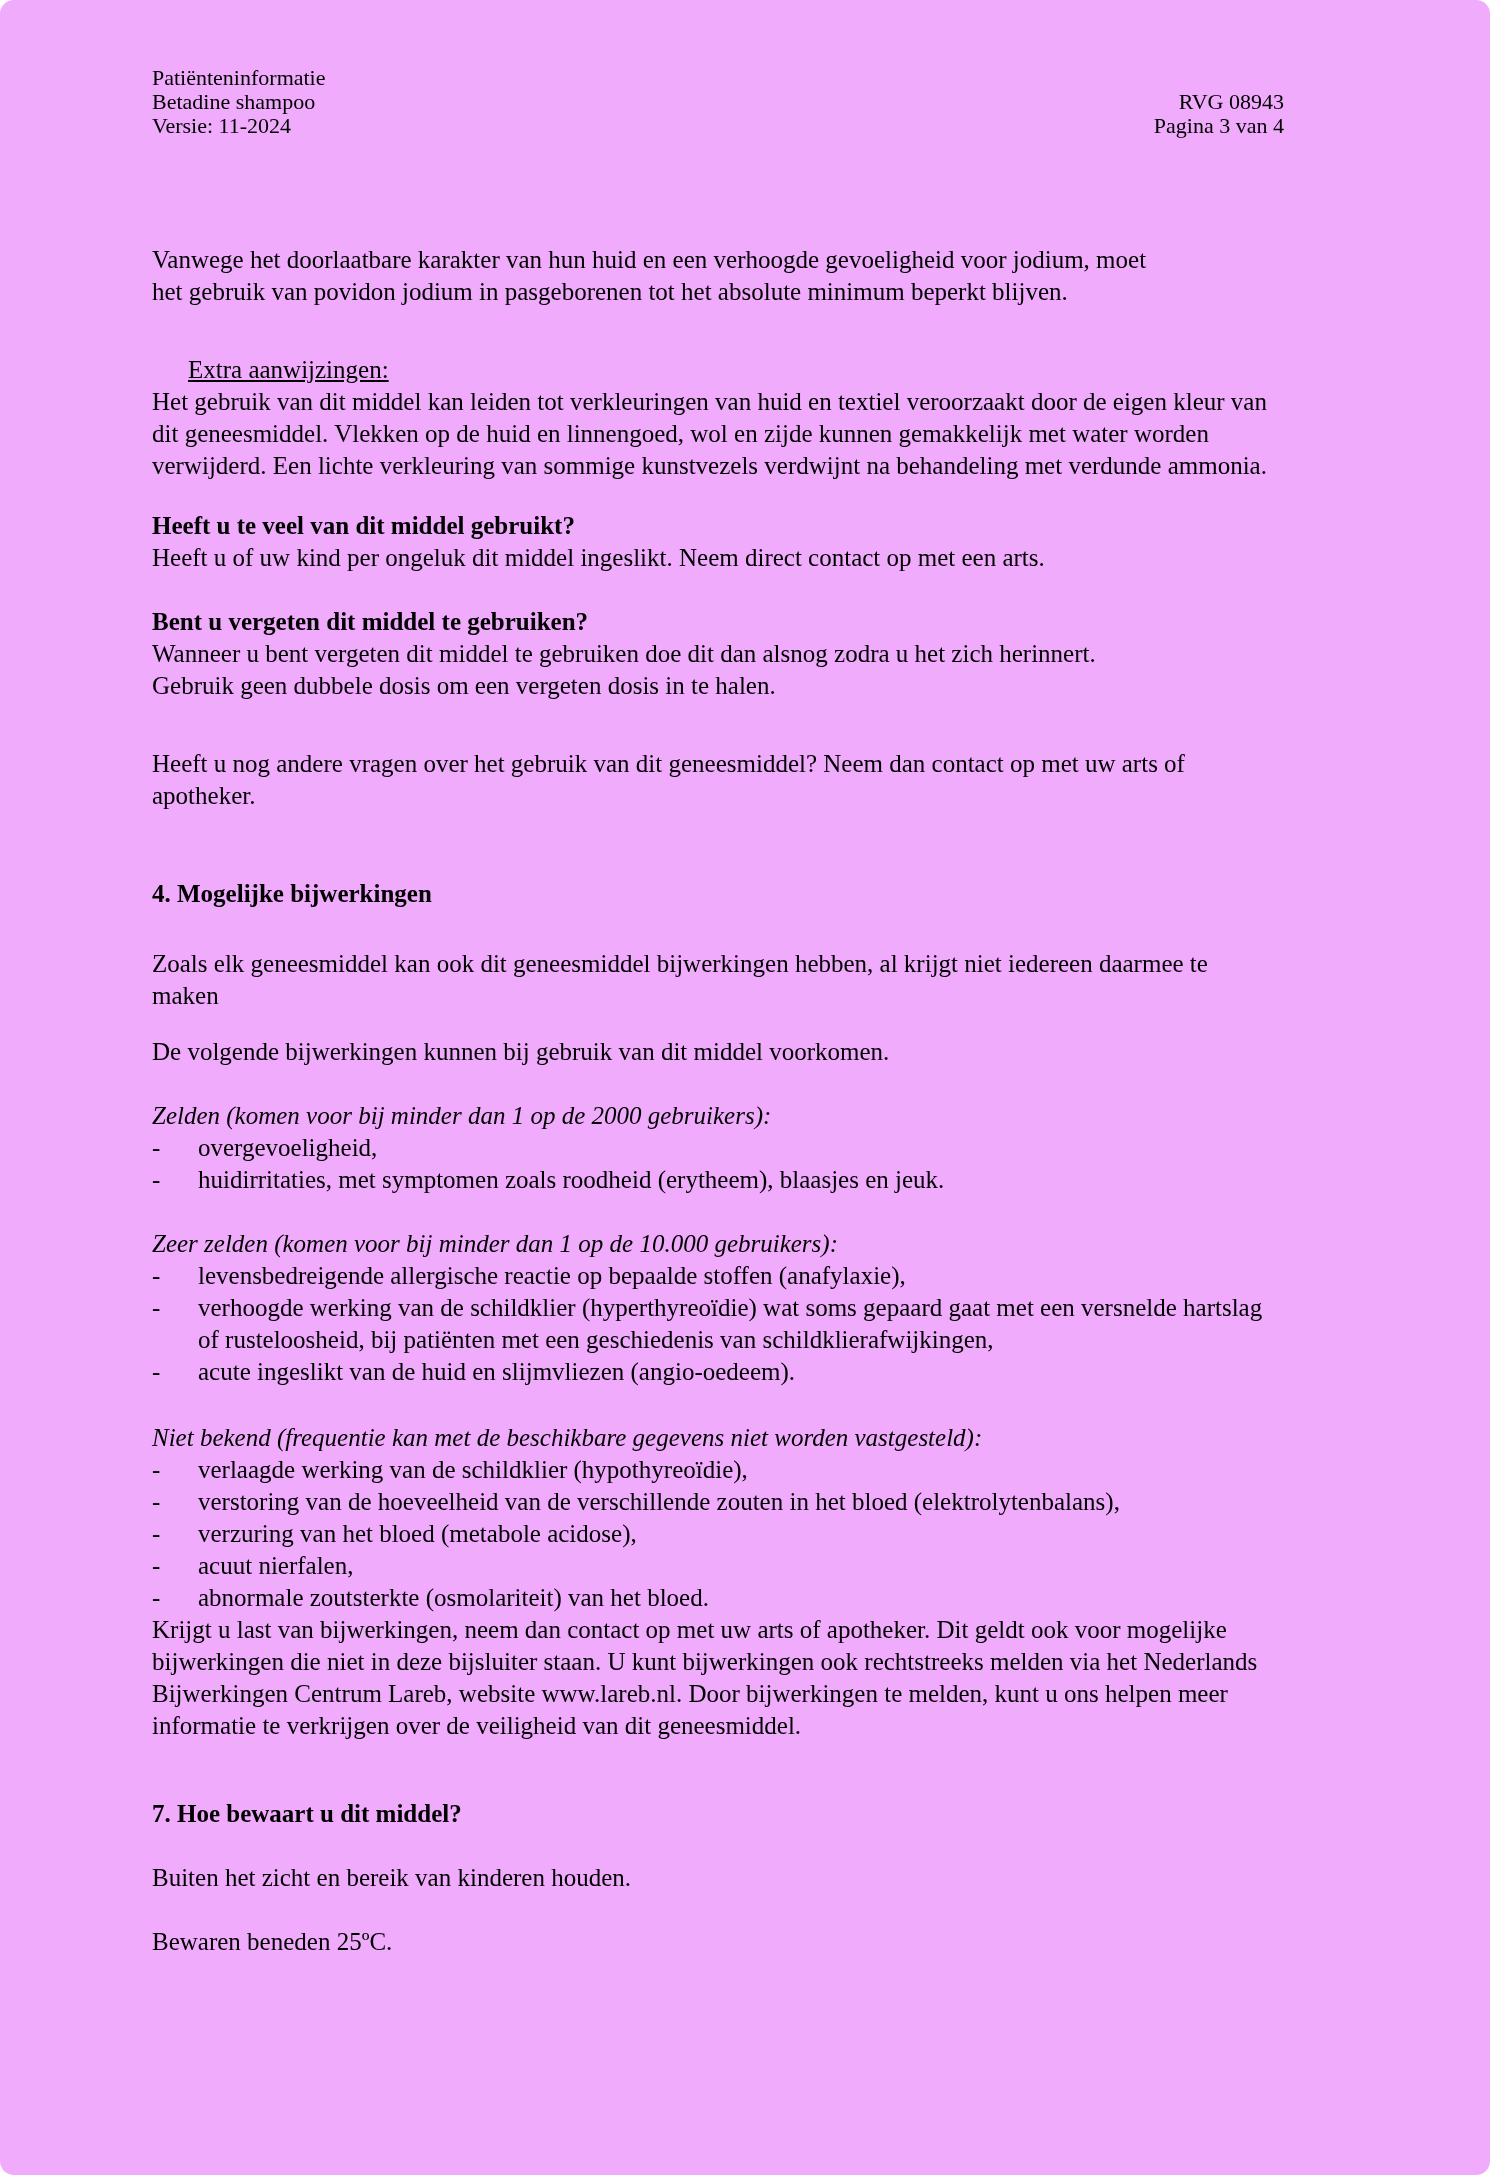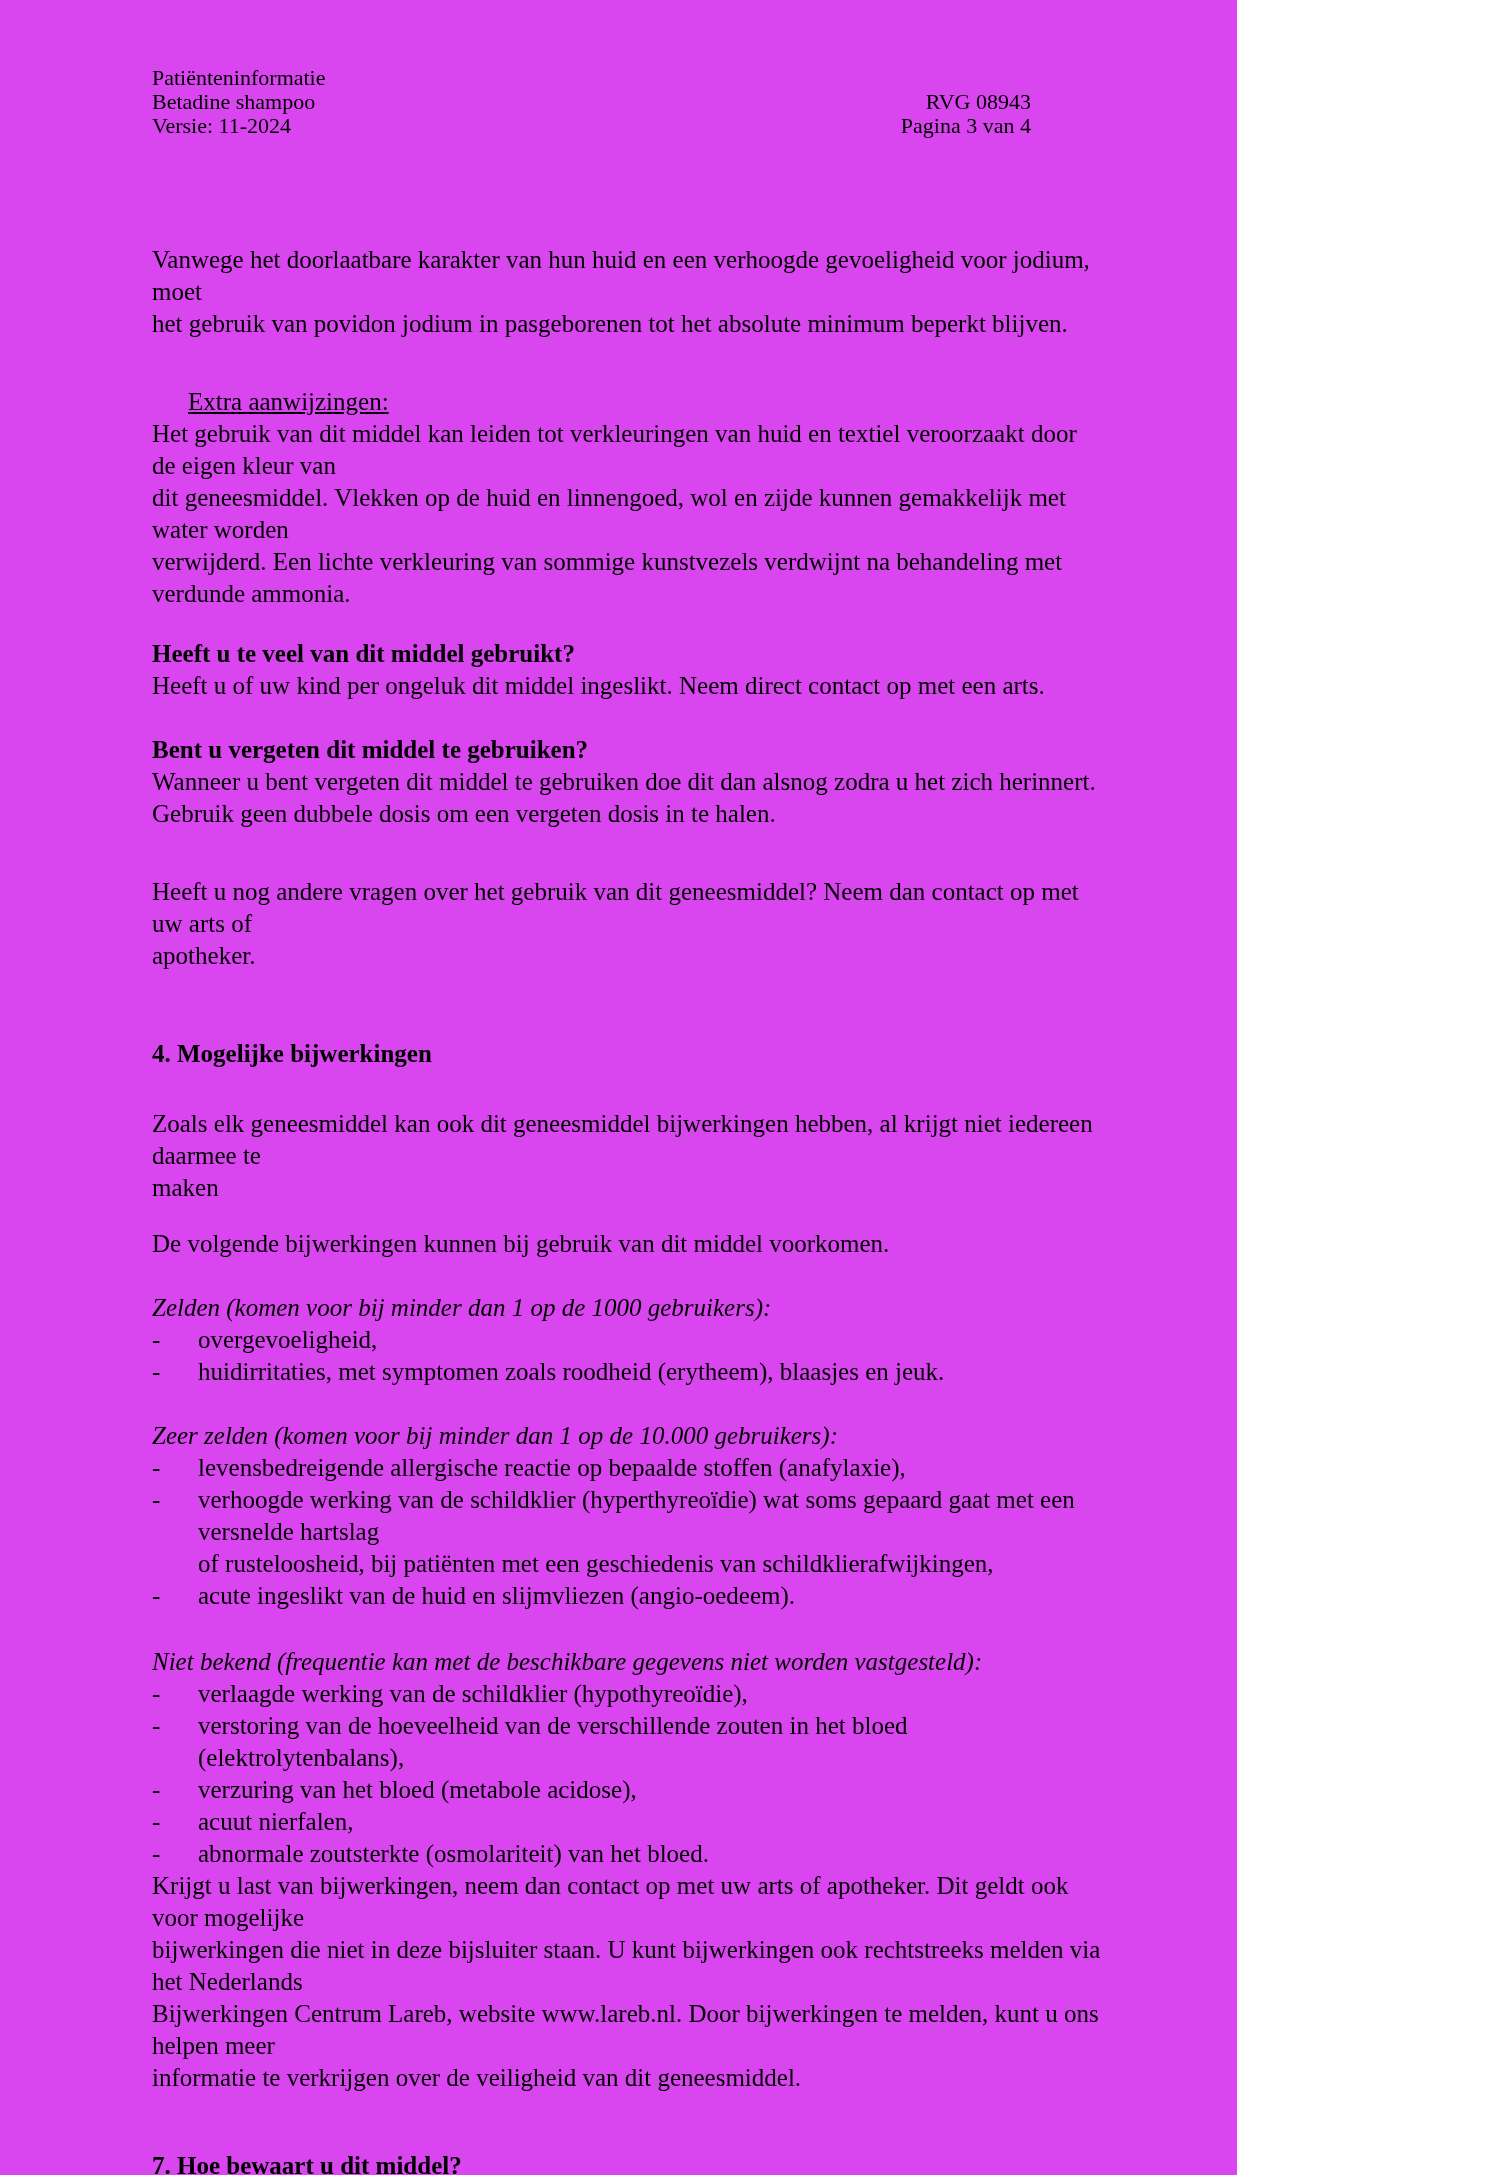--- a/index.html
+++ b/index.html
@@ -1,27 +1,28 @@
 <!DOCTYPE html>
 <html><head>
 <meta charset="utf-8">
 <style>
   html, body { margin: 0; padding: 0; background: #ffffff; }
   .page {
     position: relative;
-    width: 1237px;
+    width: 1490px;
     height: 2175px;
-    background: #d946ef;
+    background: #f0abfc;
     color: #000000;
     font-family: "Liberation Serif", "DejaVu Serif", serif;
     font-size: 25px;
     line-height: 32px;
     box-sizing: border-box;
     padding: 66px 136px 0 152px;
     overflow: hidden;
+    border-radius: 14px;
   }
   
   .doc-header { font-size: 22px; line-height: 24px; }
   .hrow { display: flex; justify-content: space-between; }
   .hleft { white-space: pre-line; }
   .hright { margin-right: 70px; text-align: right; }
   
   .b { white-space: pre-line; }
   .bold { font-weight: bold; }
   .und { text-decoration: underline; margin-left: 36px; }
@@ -78,21 +79,21 @@
   <div class="b mt-46">Heeft u nog andere vragen over het gebruik van dit geneesmiddel? Neem dan contact op met uw arts of
 apotheker.</div>
 
   <div class="b bold mt-66">4. Mogelijke bijwerkingen</div>
 
   <div class="b mt-38">Zoals elk geneesmiddel kan ook dit geneesmiddel bijwerkingen hebben, al krijgt niet iedereen daarmee te
 maken</div>
 
   <div class="b mt-24">De volgende bijwerkingen kunnen bij gebruik van dit middel voorkomen.</div>
 
-  <div class="b it mt-32">Zelden (komen voor bij minder dan 1 op de 1000 gebruikers):</div>
+  <div class="b it mt-32">Zelden (komen voor bij minder dan 1 op de 2000 gebruikers):</div>
   <div>
     <div class="li">
       <span class="dash">-</span>
       <span class="li-text">overgevoeligheid,</span>
     </div>
     <div class="li">
       <span class="dash">-</span>
       <span class="li-text">huidirritaties, met symptomen zoals roodheid (erytheem), blaasjes en jeuk.</span>
     </div>
   </div>

